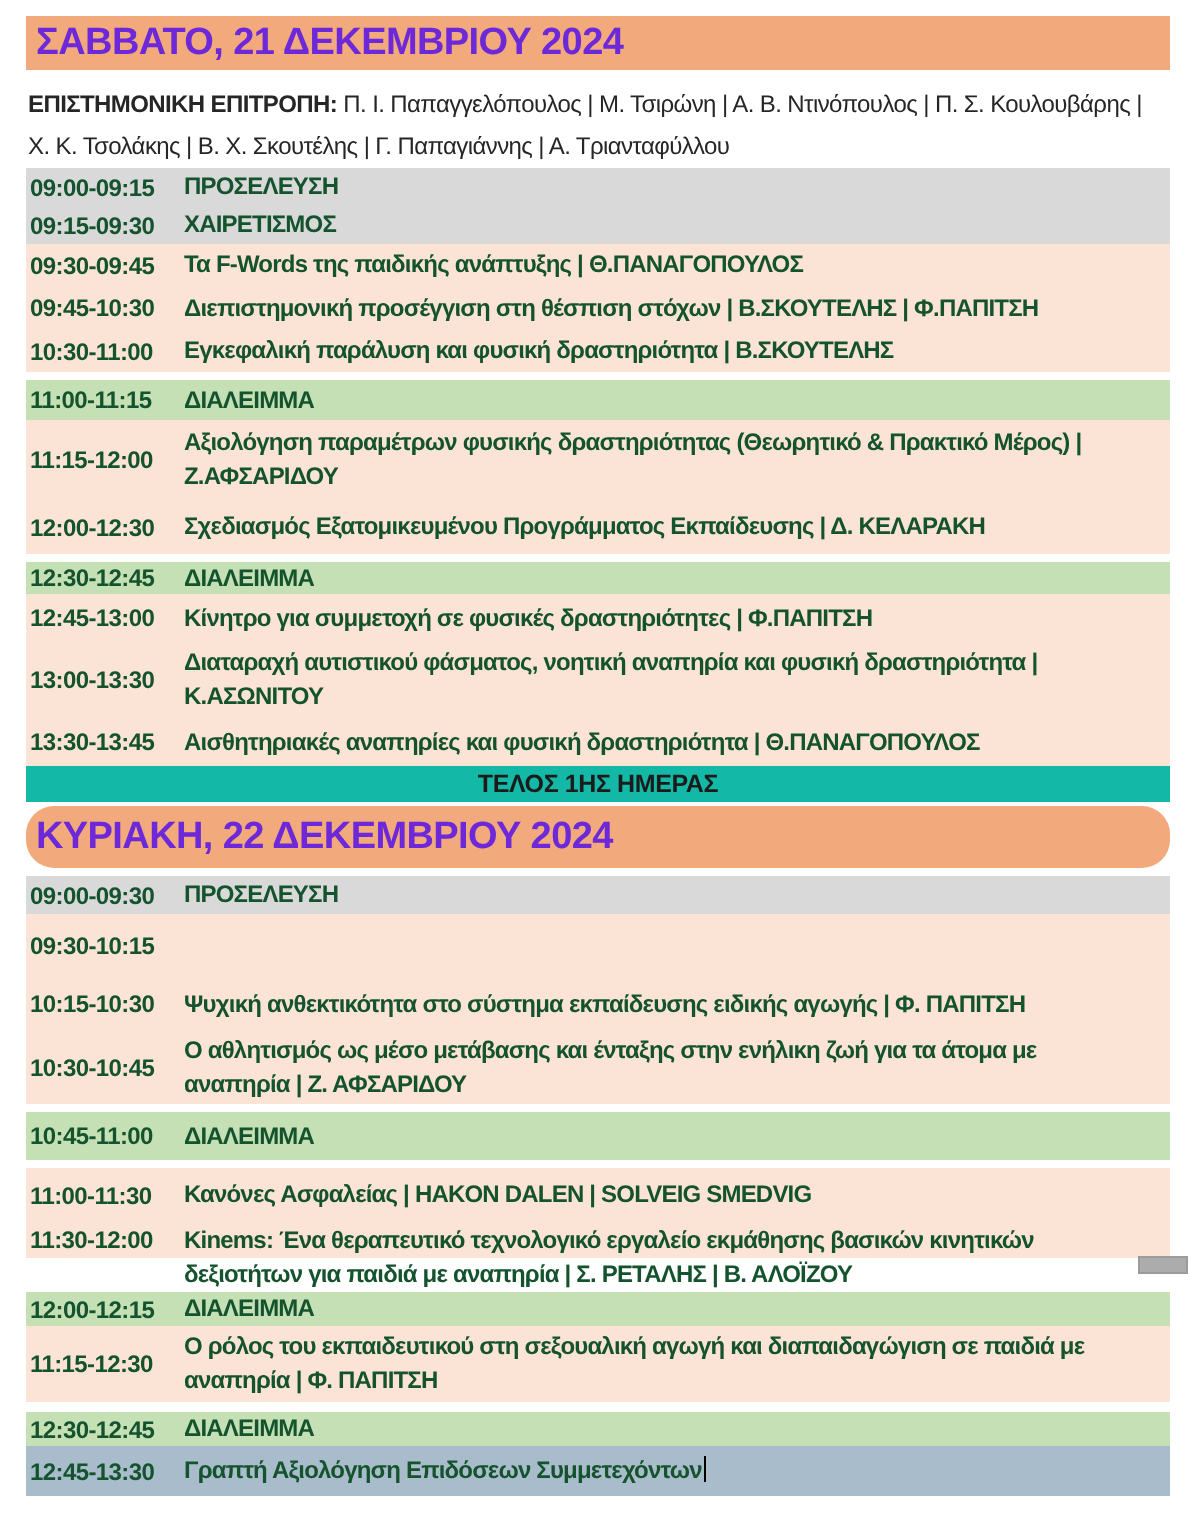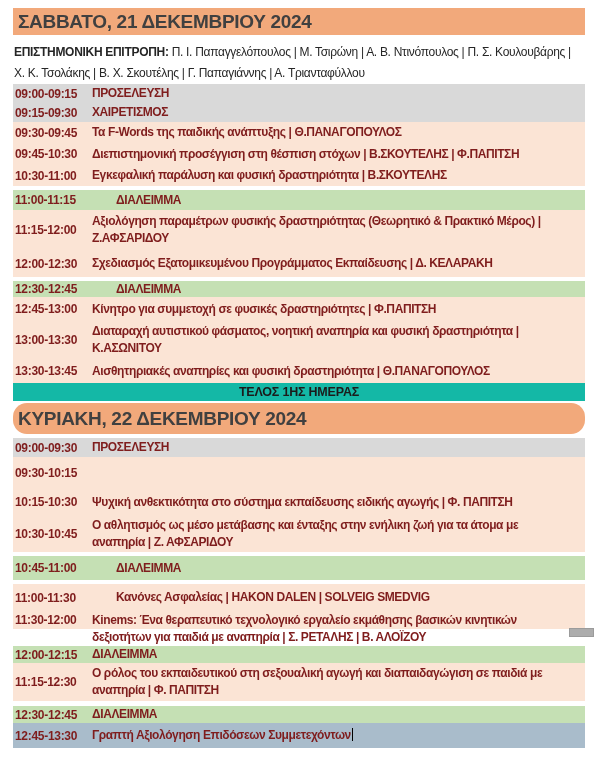--- a/index.html
+++ b/index.html
@@ -9,45 +9,45 @@
     color:var(--ink,#1e1e1e);
     overflow:hidden;
   }
   .doc{position:relative;width:572px;margin-left:13px;padding-top:8px;box-sizing:border-box;}
   .day-header{
     background:var(--orange,#F2A97B);
     height:27px;box-sizing:border-box;
     display:flex;align-items:center;
     padding-left:5px;
     font-weight:bold;font-size:19px;letter-spacing:-0.3px;
-    color:#404040;
+    color:#6d28d9;
   }
   .day-header.h2{height:31px;margin-top:2px;margin-bottom:4px;border-radius:14px;}
   .committee{
     margin-top:7px;height:42px;
     font-size:12px;line-height:21px;letter-spacing:-0.3px;
     color:#262626;padding-left:1px;
   }
   .committee b{font-weight:bold;text-align:center;}
   .row{
     display:flex;align-items:center;
     box-sizing:border-box;
     padding-left:2px;padding-right:6px;
     font-weight:bold;font-size:12px;
-    color:#7f1d1d;
+    color:#14532d;
   }
   .row .time{width:77px;flex:none;letter-spacing:-0.3px;}
   .row .desc{flex:1;letter-spacing:-0.4px;}
   .row .ln{line-height:17px;white-space:nowrap;}
   .gray {background:var(--gray,#D9D9D9);}
   .peach{background:var(--peach,#FBE4D5);}
   .green{background:var(--green,#C5E0B4);}
   .blue {background:var(--blue,#A9BCCB);}
   .white{background:#ffffff;}
-  .gap4{margin-top:4px;gap:24px;}
+  .gap4{margin-top:4px;}
   .gap5{margin-top:5px;}
   .end-note{
     height:18px;display:flex;align-items:center;justify-content:center;
     font-weight:bold;font-size:12.5px;letter-spacing:-0.2px;color:#1b1b1b;
     background:#14b8a6;
   }
   .overlay-line{position:relative;}
   .overlay-line .desc{margin-left:77px;}
   .artifact-box{
     position:absolute;top:-1px;right:-9px;width:25px;height:9px;

